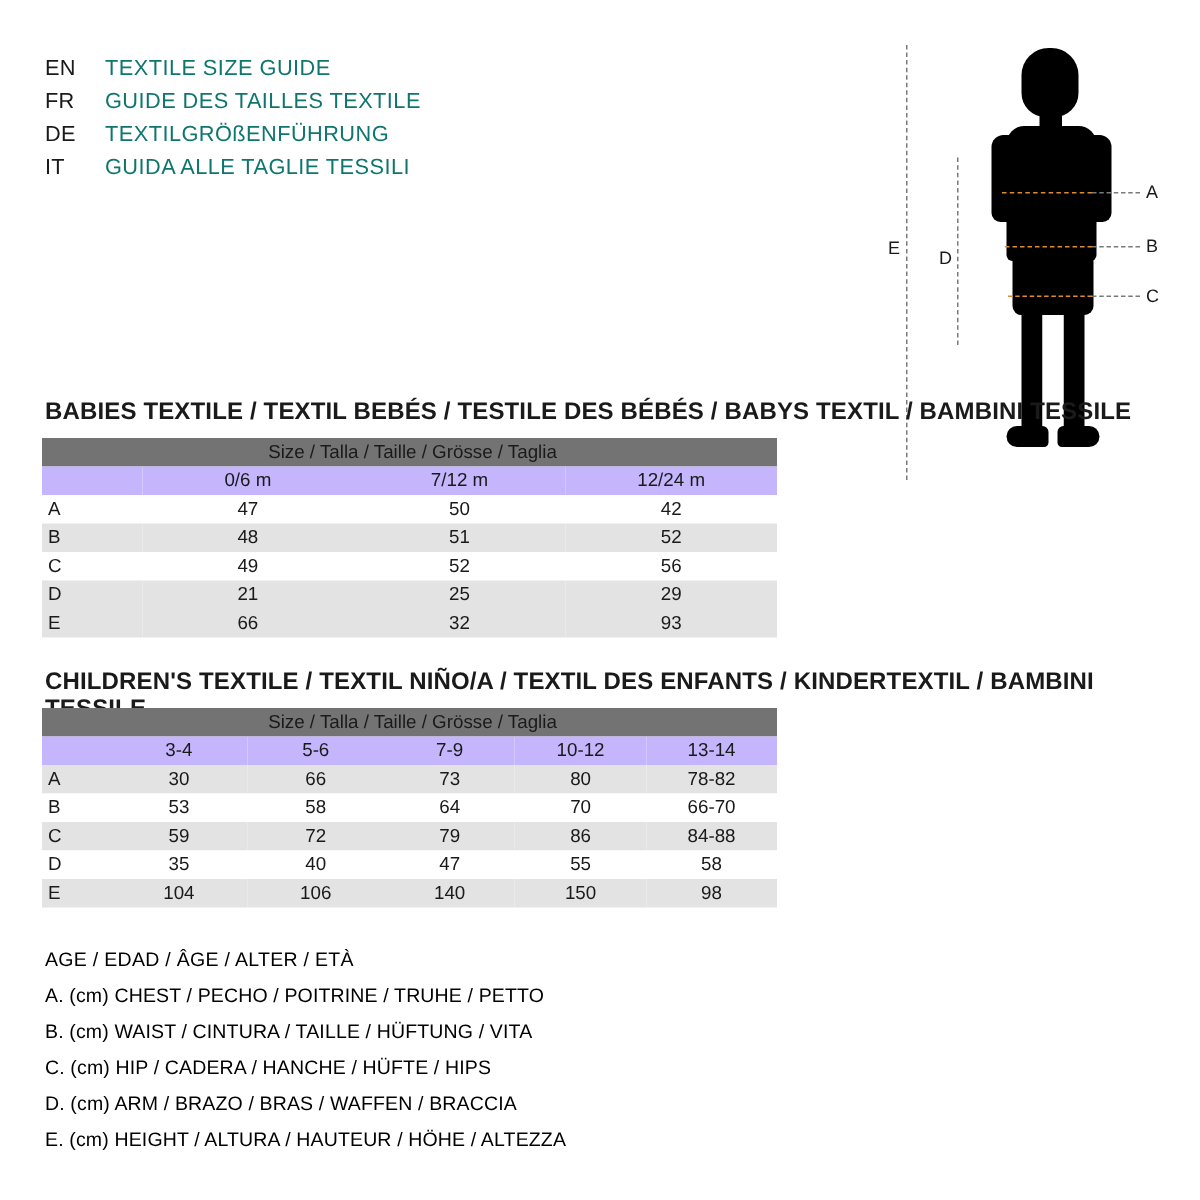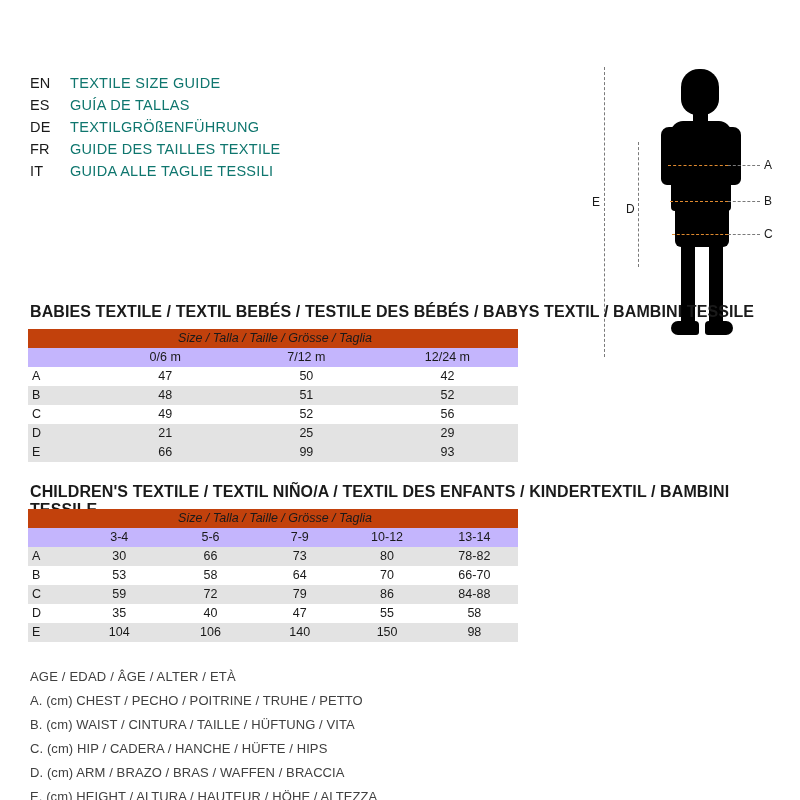--- a/index.html
+++ b/index.html
@@ -12,21 +12,20 @@
     background: #ffffff;
     font-family: "Liberation Sans", sans-serif;
     color: #1a1a1a;
     position: relative;
     overflow: hidden;
   }
 
   .page {
     position: absolute;
     inset: 0;
-    margin-top: 37px;
   }
 
   
   .lang-block {
     position: absolute;
     left: 30px;
     top: 38px;
     width: 420px;
   }
   .lang-row {
@@ -181,77 +180,72 @@
     font-weight: normal;
     height: 19px;
     line-height: 19px;
     text-align: center;
   }
   table.size-table .rowhead {
     text-align: left;
     padding-left: 4px;
   }
   .hdr-band td {
-    background: #c2410c;
+    background: #737373;
     font-weight: bold;
     text-align: left;
     padding-left: 4px !important;
     height: 20px;
     line-height: 20px;
-    font-style: italic;
   }
   .row-shaded td {
     background: #e3e3e3;
   }
   .row-plain td {
     background: #ffffff;
   }
   .col-label-row td {
     background: #c4b5fd;
     font-weight: normal;
   }
 
   
   .legend {
     position: absolute;
     left: 30px;
     top: 628px;
     font-size: 13px;
     line-height: 24px;
-    color: #404040;
+    color: #000000;
   }
   .legend-title {
     font-weight: normal;
     letter-spacing: 0.2px;
   }
   .legend-item {
     letter-spacing: 0.1px;
   }
 </style>
 </head>
 <body>
 
 <div class="page">
 
   <div class="lang-block">
     <div class="lang-row">
       <span class="lang-code">EN</span>
       <span class="lang-title">TEXTILE SIZE GUIDE</span>
     </div>
     <div class="lang-row">
-      <span class="lang-code">ES</span>
-      <span class="lang-title">GUÍA DE TALLAS</span>
+      <span class="lang-code">FR</span>
+      <span class="lang-title">GUIDE DES TAILLES TEXTILE</span>
     </div>
     <div class="lang-row">
       <span class="lang-code">DE</span>
       <span class="lang-title">TEXTILGRÖßENFÜHRUNG</span>
-    </div>
-    <div class="lang-row">
-      <span class="lang-code">FR</span>
-      <span class="lang-title">GUIDE DES TAILLES TEXTILE</span>
     </div>
     <div class="lang-row">
       <span class="lang-code">IT</span>
       <span class="lang-title">GUIDA ALLE TAGLIE TESSILI</span>
     </div>
   </div>
 
   <div class="figure-area">
 
     <div class="vline" style="left:44px; top:10px; height:290px;"></div>
@@ -320,21 +314,21 @@
     </tr>
     <tr class="row-shaded">
       <td class="rowhead">D</td>
       <td>21</td>
       <td>25</td>
       <td>29</td>
     </tr>
     <tr class="row-shaded">
       <td class="rowhead">E</td>
       <td>66</td>
-      <td>99</td>
+      <td>32</td>
       <td>93</td>
     </tr>
   </tbody>
     </table>
 
   <div class="section-title" style="left:30px; top:446px;">CHILDREN'S TEXTILE / TEXTIL NIÑO/A / TEXTIL DES ENFANTS / KINDERTEXTIL / BAMBINI TESSILE</div>
 
   <table class="size-table" style="left:28px; top:472px; width:490px;">
     <tbody>
         <tr class="hdr-band">

